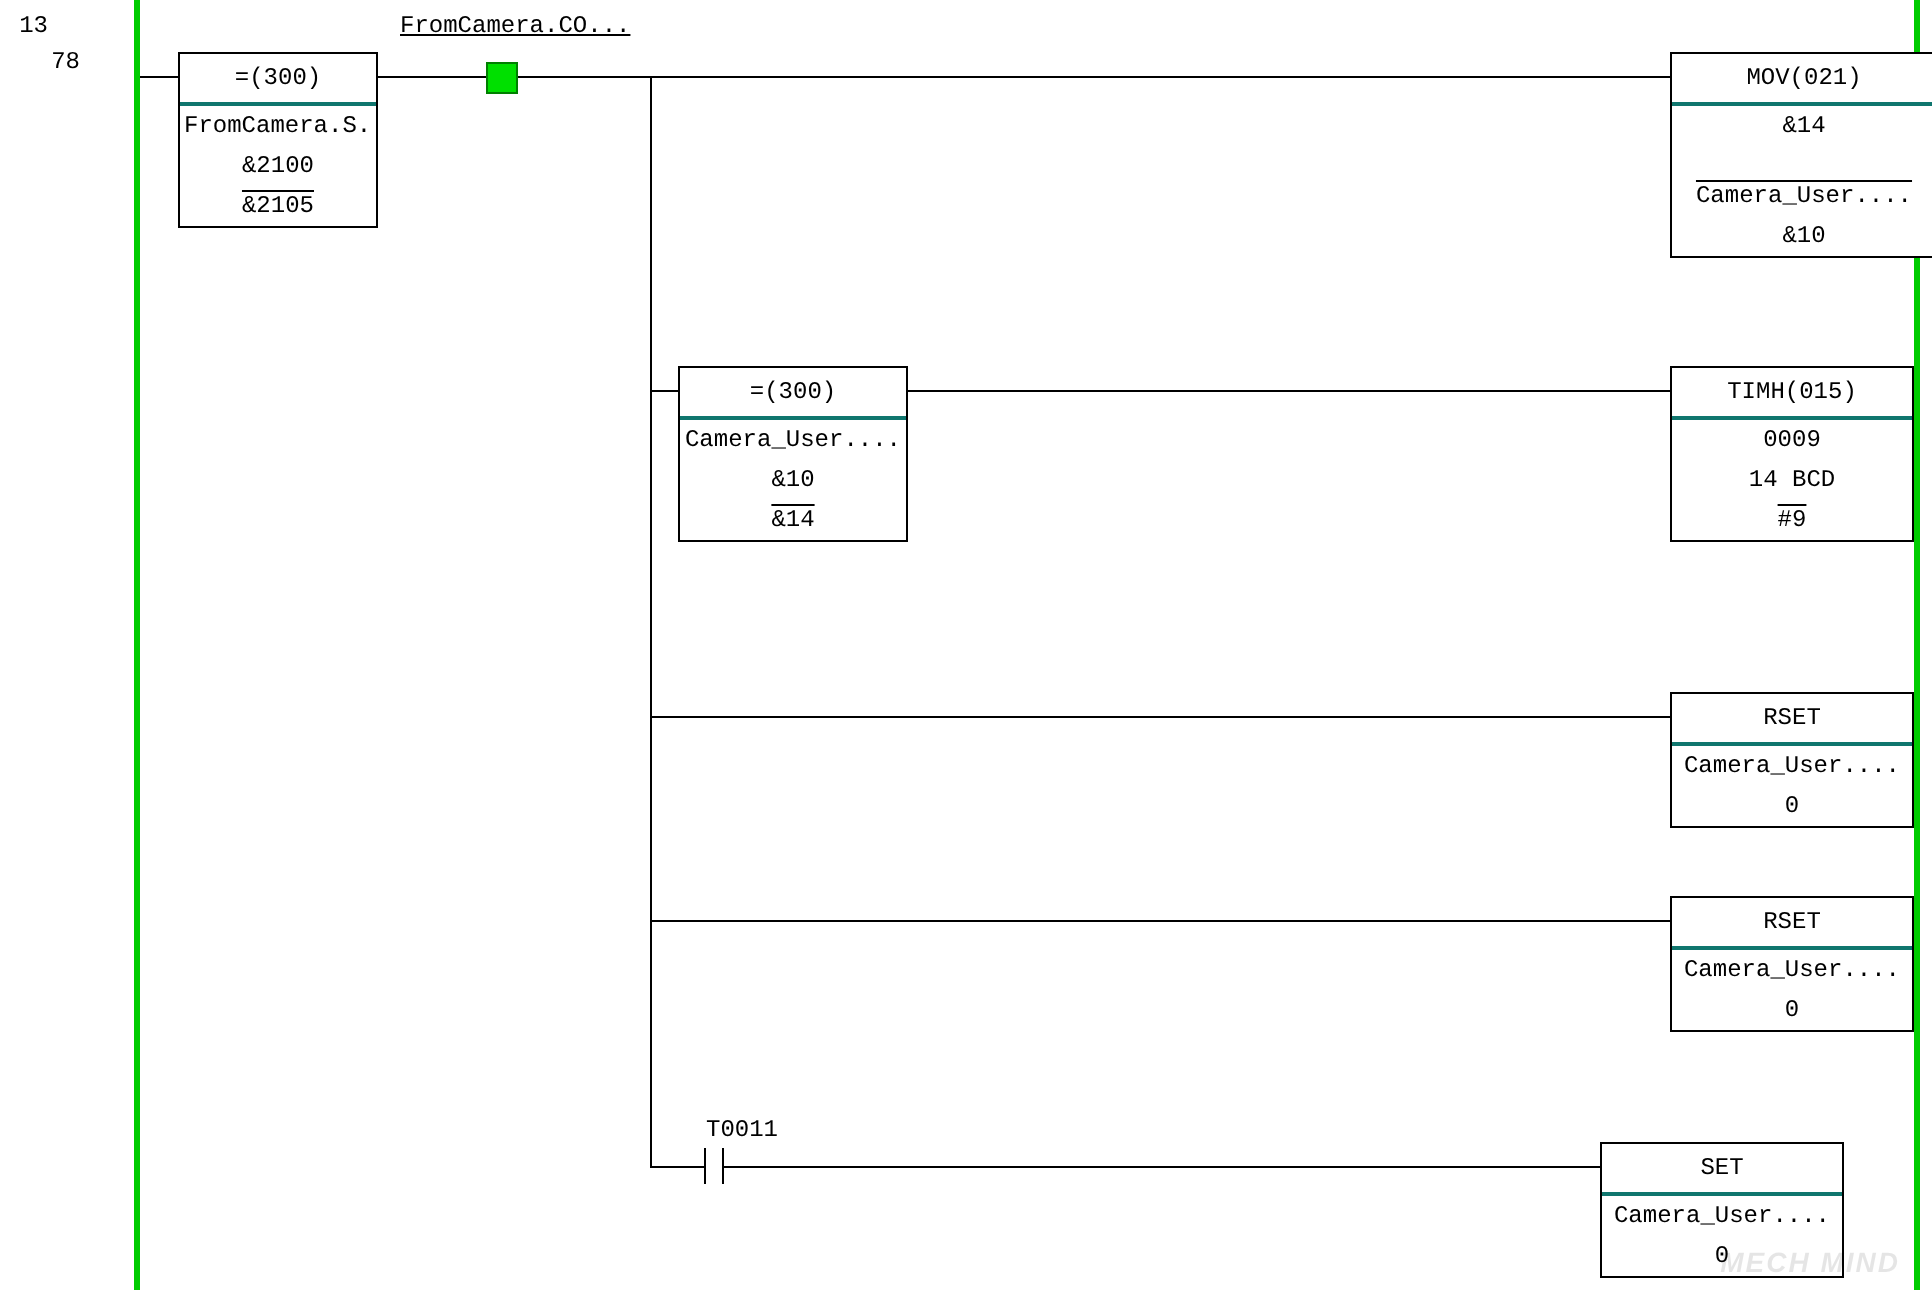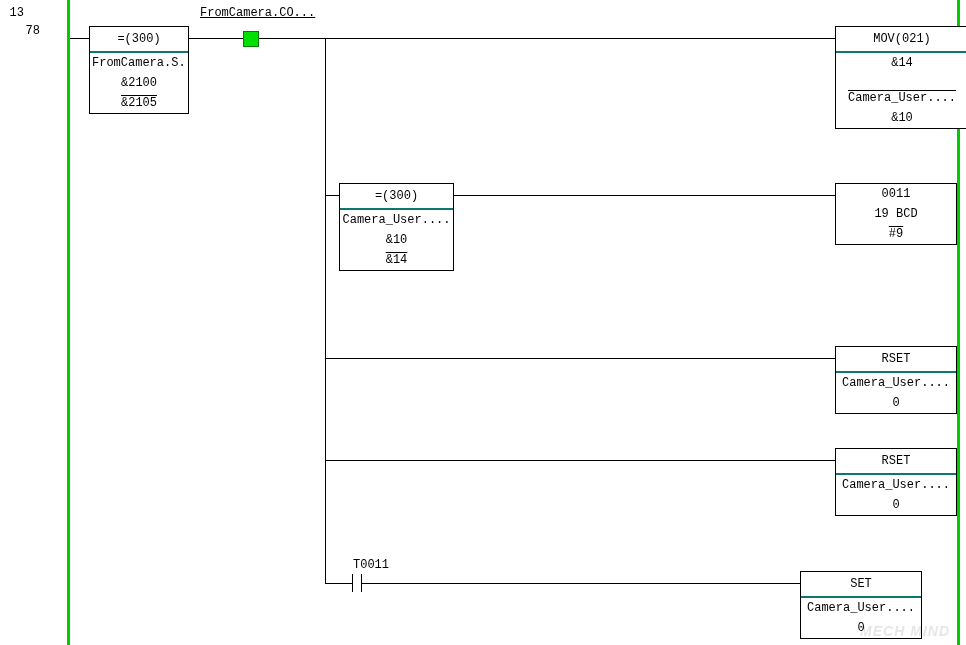--- a/index.html
+++ b/index.html
@@ -156,22 +156,23 @@
   <div class="block" style="left:339px; top:183px; width:115px;">
     <div class="block-title text-leaf">=(300)</div>
     <div class="block-row text-leaf">Camera_User....</div>
     <div class="block-row text-leaf">&amp;10</div>
     <div class="block-row overline text-leaf">&amp;14</div>
   </div>
 
   <div class="wire-h" style="left:454px; top:195px; width:381px;"></div>
 
   <div class="block" style="left:835px; top:183px; width:122px;">
-    <div class="block-row text-leaf">0011</div>
-    <div class="block-row text-leaf">19 BCD</div>
+    <div class="block-title text-leaf">TIMH(015)</div>
+    <div class="block-row text-leaf">0009</div>
+    <div class="block-row text-leaf">14 BCD</div>
     <div class="block-row overline text-leaf">#9</div>
   </div>
 
   <div class="wire-h" style="left:325px; top:358px; width:510px;"></div>
   <div class="block" style="left:835px; top:346px; width:122px;">
     <div class="block-title text-leaf">RSET</div>
     <div class="block-row text-leaf">Camera_User....</div>
     <div class="block-row text-leaf">0</div>
   </div>
 

